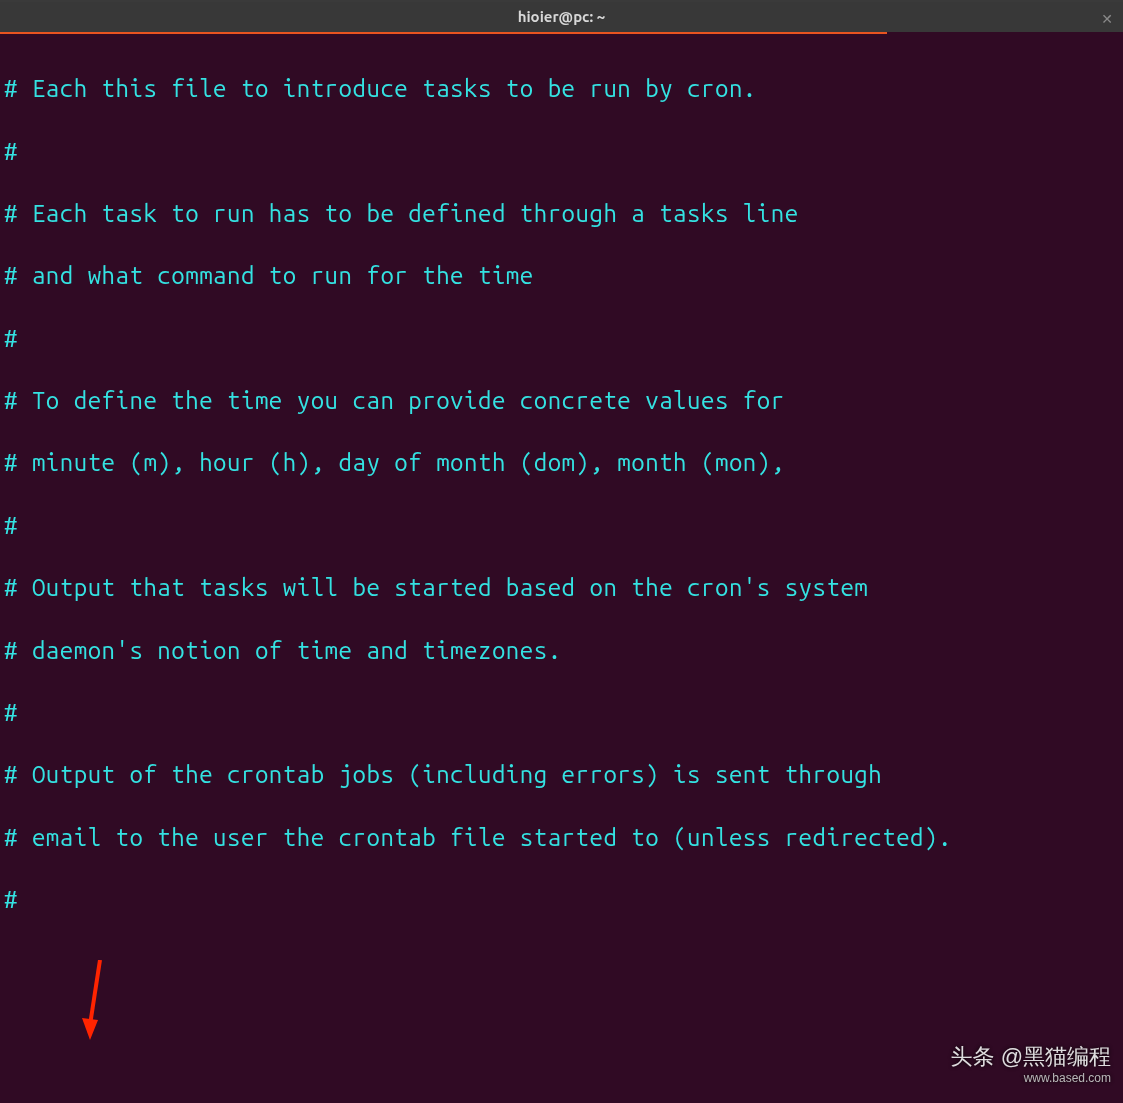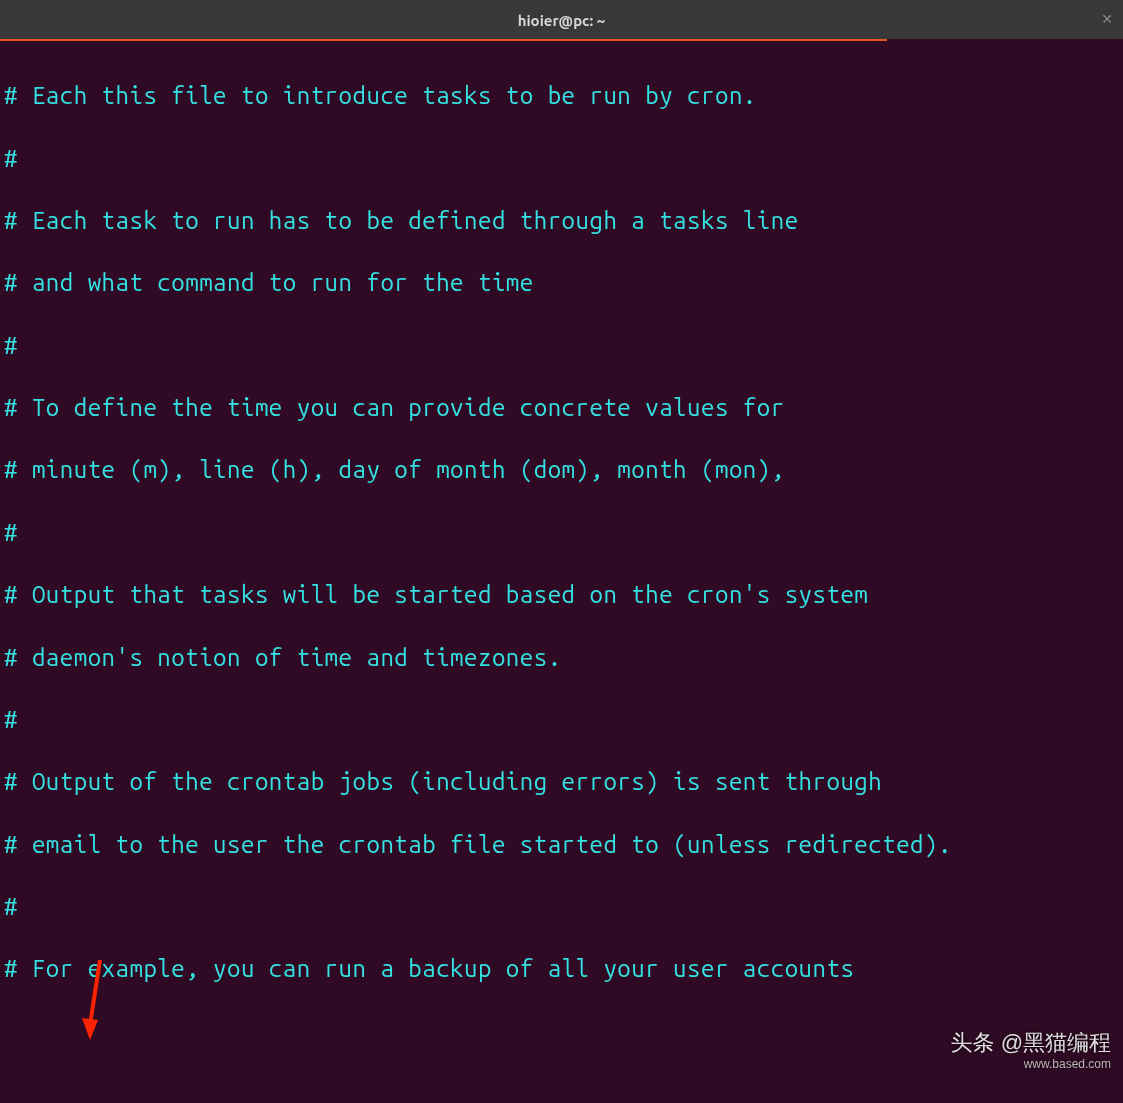--- a/index.html
+++ b/index.html
@@ -5,21 +5,21 @@
   * { margin: 0; padding: 0; box-sizing: border-box; }
   html, body { width: 1123px; height: 1103px; overflow: hidden; }
   body {
     font-family: "Ubuntu Mono", "DejaVu Sans Mono", Consolas, monospace;
     background: #300a24;
     color: #34e2e2;
     font-size: 24px;
     line-height: 1.3;
   }
   .titlebar {
-    height: 39px;
+    height: 32px;
     background: #383838;
     display: flex;
     align-items: center;
     position: relative;
     border-top: 2px solid #3a3a3a;
   }
   .titlebar .title {
     flex: 1;
     text-align: center;
     color: #d8d8d8;
@@ -49,21 +49,21 @@
   .terminal .comment { color: #34e2e2; }
   .arrow {
     position: absolute;
     left: 80px;
     top: 960px;
     pointer-events: none;
   }
   .watermark {
     position: absolute;
     right: 12px;
-    bottom: 30px;
+    bottom: 16px;
     color: #e8e8e8;
     font-family: sans-serif;
     font-size: 22px;
     text-shadow: 0 0 4px #000;
     opacity: 0.95;
   }
   .watermark small { font-size: 12px; display:block; text-align:right; color:#c0c0c0; }
 </style>
 </head>
 <body>
@@ -74,29 +74,28 @@
 </div>
 <div class="active-tab-line"></div>
 
 <div class="terminal">
 <div class="comment"># Each this file to introduce tasks to be run by cron.</div>
 <div class="comment">#</div>
 <div class="comment"># Each task to run has to be defined through a tasks line</div>
 <div class="comment"># and what command to run for the time</div>
 <div class="comment">#</div>
 <div class="comment"># To define the time you can provide concrete values for</div>
-<div class="comment"># minute (m), line (h), day of month (dom), month (mon),</div>
+<div class="comment"># minute (m), hour (h), day of month (dom), month (mon),</div>
 <div class="comment">#</div>
 <div class="comment"># Output that tasks will be started based on the cron's system</div>
 <div class="comment"># daemon's notion of time and timezones.</div>
 <div class="comment">#</div>
 <div class="comment"># Output of the crontab jobs (including errors) is sent through</div>
 <div class="comment"># email to the user the crontab file started to (unless redirected).</div>
 <div class="comment">#</div>
-<div class="comment"># For example, you can run a backup of all your user accounts</div>
 
 
 
 
 
 
 <div></div>
 
 
 

